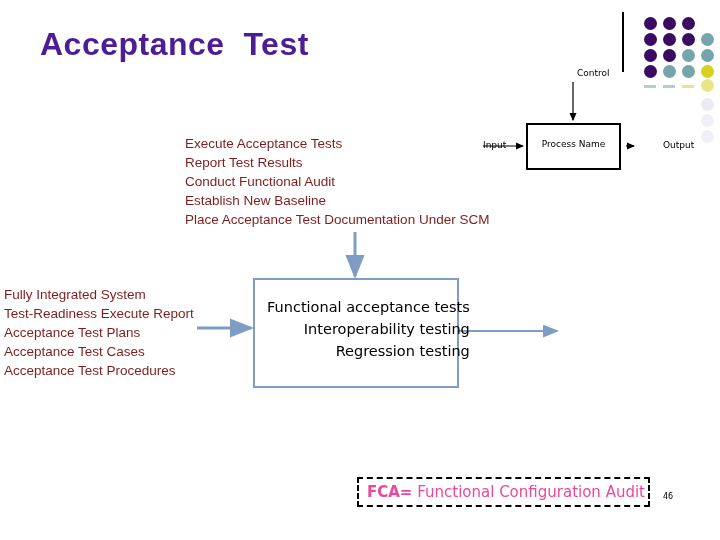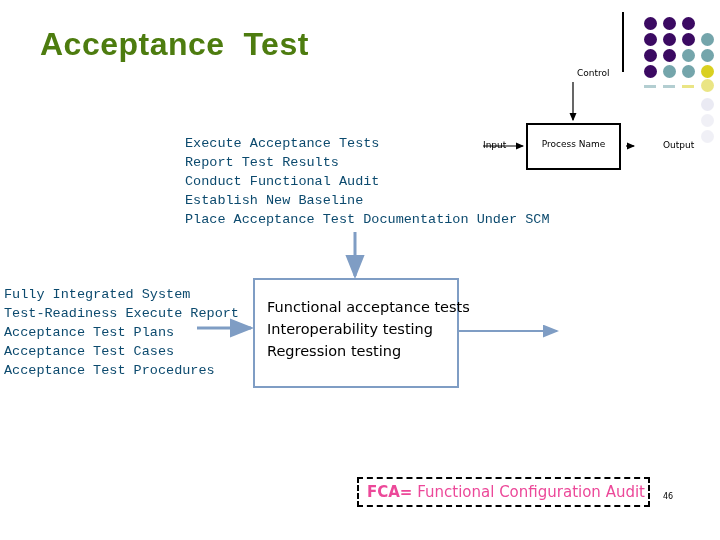--- a/index.html
+++ b/index.html
@@ -19,21 +19,21 @@
   }
 
   
   #slide-title {
     position: absolute;
     left: 40px;
     top: 26px;
     font-family: "Liberation Sans", sans-serif;
     font-size: 32px;
     font-weight: bold;
-    color: #4d7c0f;
+    color: #4c1d95;
     letter-spacing: 0.5px;
     white-space: pre;
   }
 
   
   #decor {
     position: absolute;
     left: 618px;
     top: 6px;
     width: 102px;
@@ -100,22 +100,22 @@
     padding-left: 27px;
   }
   #idef .lbl-control { left: 100px; top: 0px; }
   #idef .lbl-input   { left: 6px;  top: 72px; }
   #idef .lbl-output  { left: 186px; top: 72px; }
   #idef svg { position: absolute; left: 0; top: 0; }
 
   
   .textblock {
     position: absolute;
-    font-family: Liberation Mono, monospace;
-    color: #0c4a6e;
+    font-family: Liberation Sans, sans-serif;
+    color: #7f1d1d;
     line-height: 19px;
     white-space: nowrap;
   }
   #top-list {
     left: 185px;
     top: 134px;
     font-size: 13.5px;
   }
   #left-list {
     left: 4px;
@@ -141,20 +141,21 @@
   }
   #central-box .inner {
     position: absolute;
     left: 12px;
     top: 16px;
     font-family: "DejaVu Sans", sans-serif;
     font-size: 14.5px;
     line-height: 22px;
     color: #000000;
     white-space: nowrap;
+    text-align: right;
   }
 
   
   #arrows {
     position: absolute;
     left: 0;
     top: 0;
     width: 720px;
     height: 540px;
     pointer-events: none;

